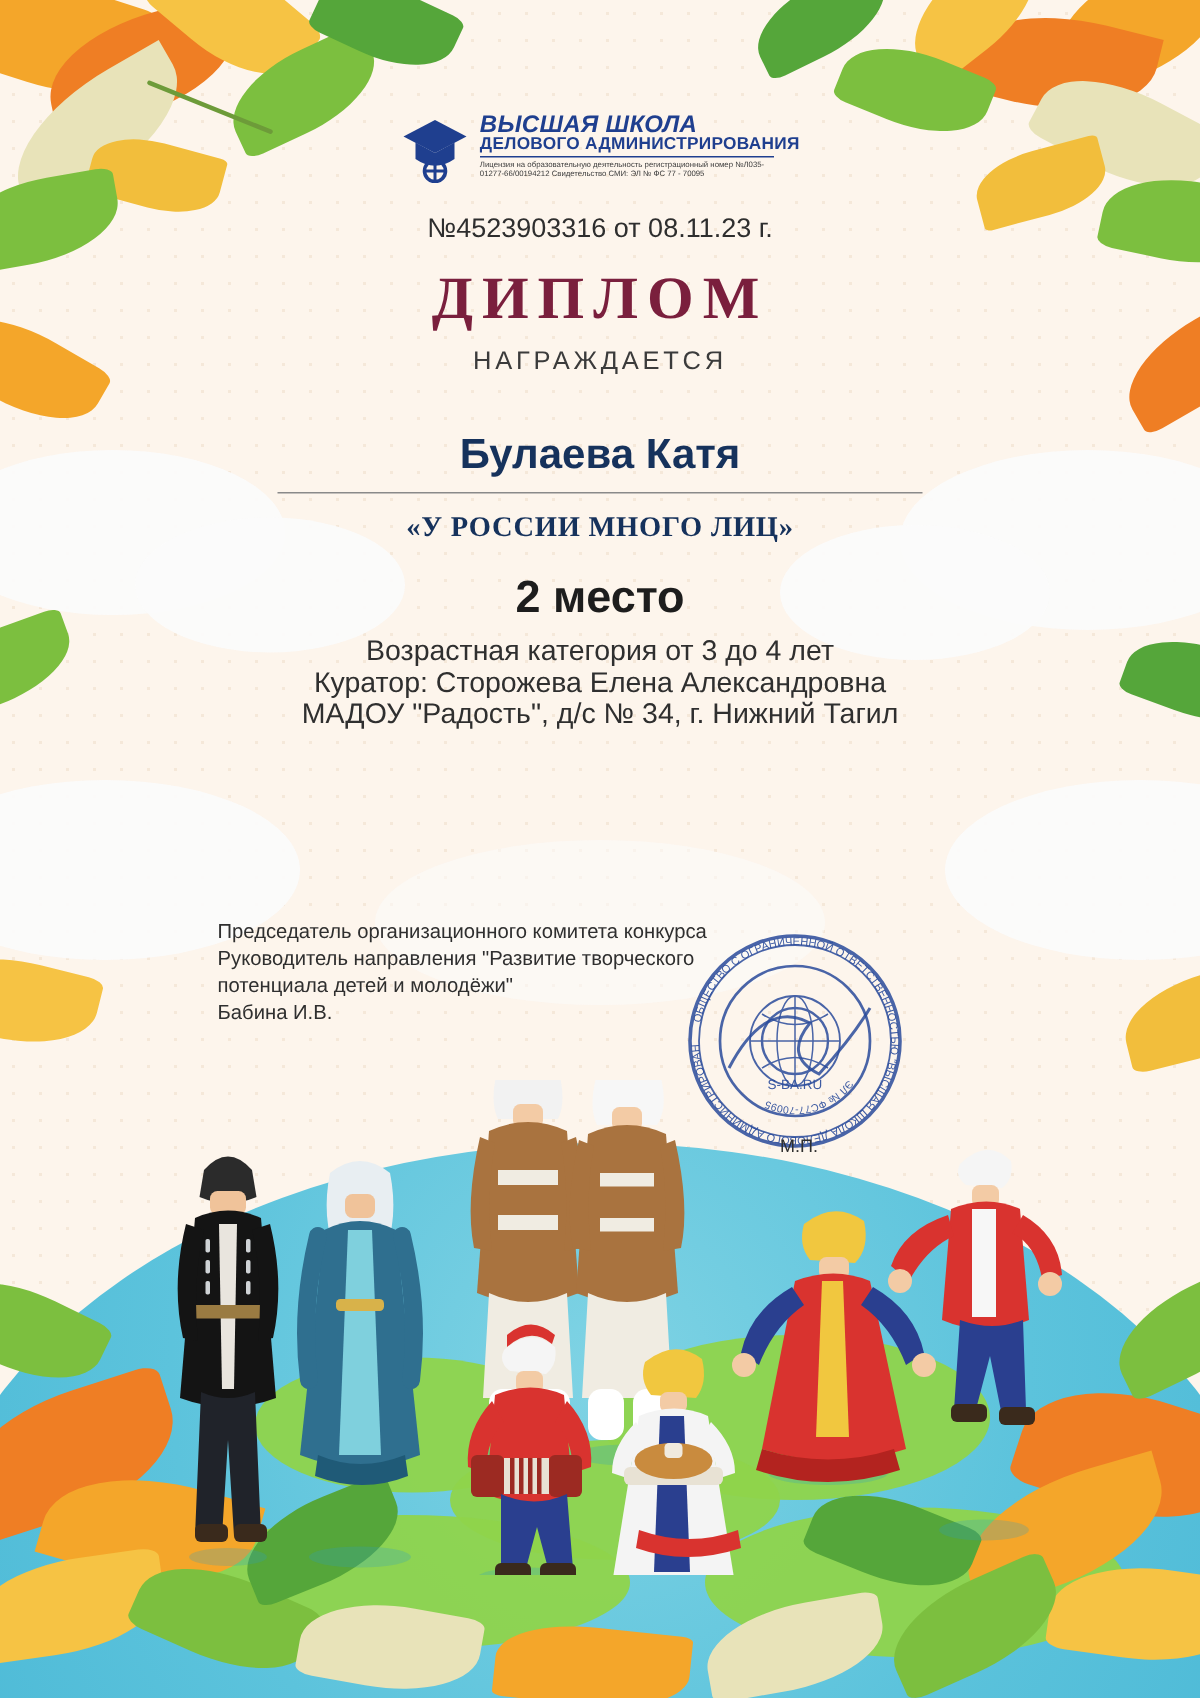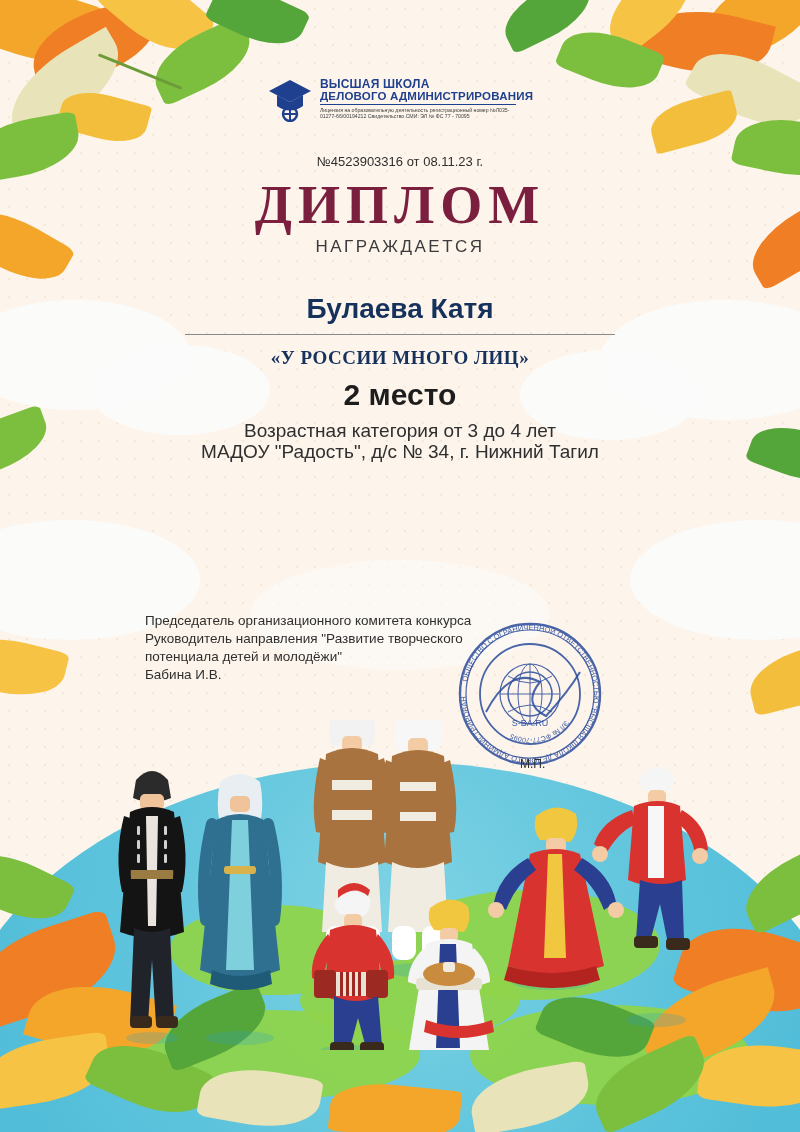--- a/index.html
+++ b/index.html
@@ -77,25 +77,26 @@
   .logo-wrap {
     margin-top: 78px;
     display: flex;
     justify-content: center;
     align-items: flex-start;
     gap: 7px;
   }
   .logo-cap { width: 46px; height: 44px; }
   .logo-text { text-align: left; }
   .logo-l1 {
-    font-size: 12px;
+    font-size: 16px;
     font-weight: bold;
     color: #1f3f8f;
     letter-spacing: .2px;
     line-height: 12px;
+    font-style: italic;
   }
   .logo-l2 {
     font-size: 11.5px;
     font-weight: bold;
     color: #1f3f8f;
     letter-spacing: .2px;
     line-height: 12px;
     text-align: right;
   }
   .logo-rule {
@@ -104,28 +105,28 @@
     background: #1f3f8f;
     margin: 2px 0 2px;
   }
   .logo-small {
     font-size: 5.2px;
     color: #3c3c3c;
     line-height: 6.2px;
     width: 200px;
   }
   .doc-number {
-    margin-top: 32px;
-    font-size: 13px;
+    margin-top: 20px;
+    font-size: 18px;
     color: #2e2e2e;
   }
   .title {
     margin-top: 6px;
     font-family: "Liberation Serif", serif;
-    font-size: 54px;
+    font-size: 40px;
     font-weight: bold;
     letter-spacing: 6px;
     color: #7a1f3d;
     line-height: 60px;
   }
   .subtitle {
     margin-top: 2px;
     font-size: 17px;
     letter-spacing: 2.5px;
     color: #3b3b3b;
@@ -151,21 +152,21 @@
   }
   .contest {
     margin-top: 12px;
     font-family: "Liberation Serif", serif;
     font-size: 19px;
     font-weight: bold;
     color: #16325c;
     letter-spacing: .5px;
   }
   .place {
-    margin-top: 9px;
+    margin-top: 19px;
     font-size: 30px;
     font-weight: bold;
     color: #1d1d1d;
   }
   .details {
     margin-top: 8px;
     font-size: 19px;
     line-height: 21px;
     color: #2f2f2f;
   }
@@ -421,20 +422,21 @@
     <div class="name">Булаева Катя</div>
     <div class="name-rule"></div>
 
 
     <div class="contest">«У РОССИИ МНОГО ЛИЦ»</div>
 
     <div class="place">2 место</div>
 
     <div class="details">
       <div>Возрастная категория от 3 до 4 лет</div>
+      <div>Куратор: Сторожева Елена Александровна</div>
       <div>МАДОУ "Радость", д/с № 34, г. Нижний Тагил</div>
     </div>
   </div>
 
   <div class="signature">
     <div>Председатель организационного комитета конкурса</div>
     <div>Руководитель направления "Развитие творческого</div>
     <div>потенциала детей и молодёжи"</div>
     <div>Бабина И.В.</div>
   </div>

